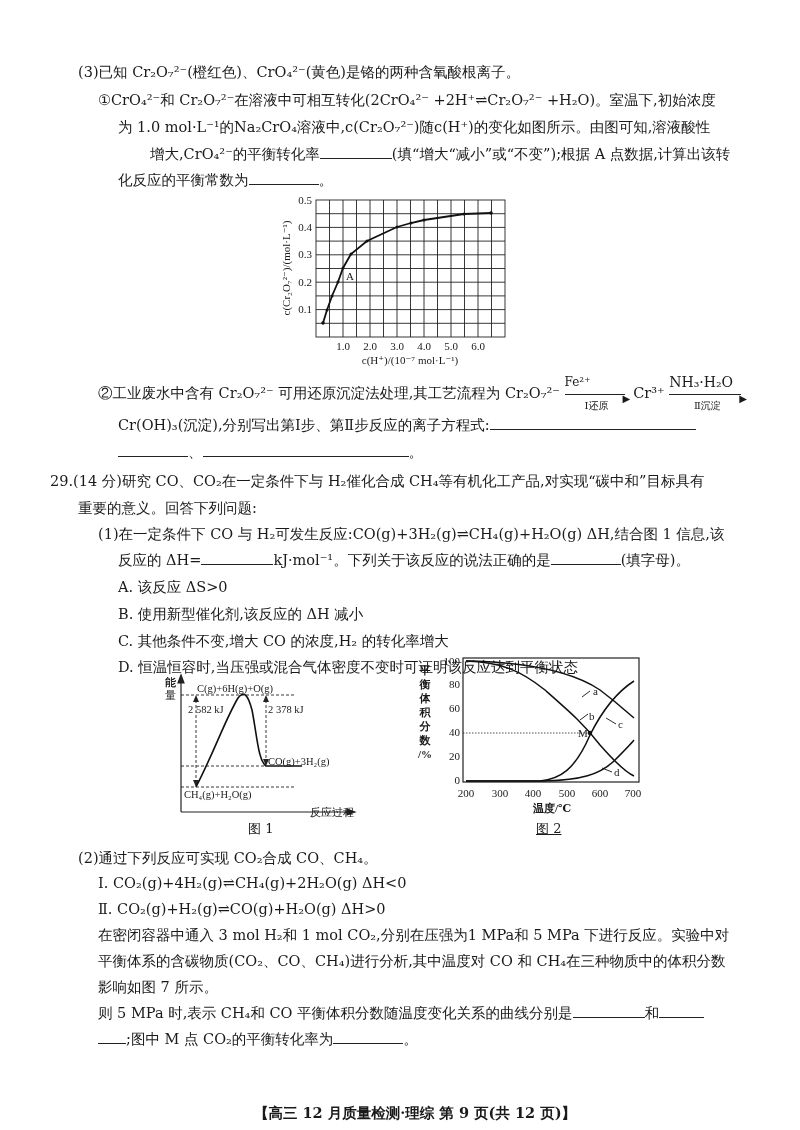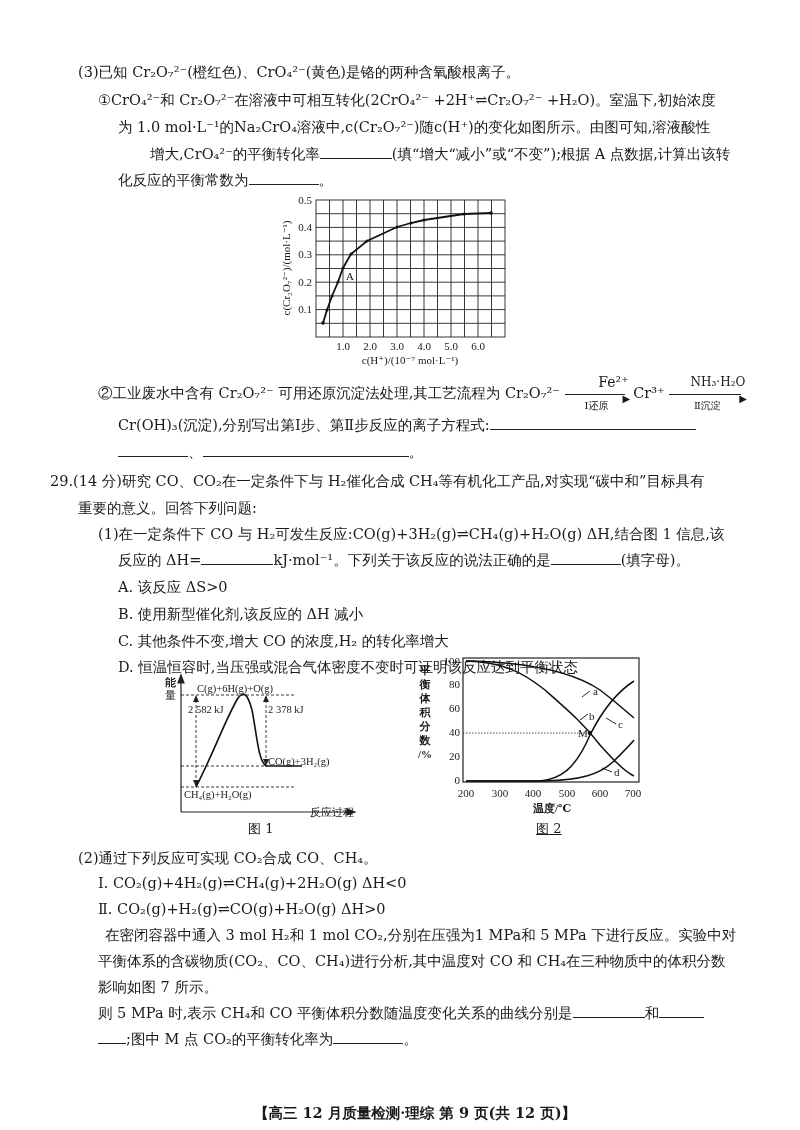--- a/index.html
+++ b/index.html
@@ -63,28 +63,28 @@
     <circle cx="424" cy="220" r="1.5"></circle>
       <circle cx="464" cy="214" r="1.5"></circle>
       <circle cx="491" cy="213" r="1.8"></circle>
   </g>
   <text font-size="11" x="346" y="280">A</text>
 </svg>
 
 <div class="line" style="top:383px;left:98px;">
   <span>②工业废水中含有 Cr₂O₇²⁻ 可用还原沉淀法处理,其工艺流程为 Cr₂O₇²⁻</span>
   <span style="display:inline-block;position:relative;width:64px;height:20px;vertical-align:middle;">
-    <span style="position:absolute;top:-12px;left:0;width:64px;text-align:right;font-size:14px;">Fe²⁺</span>
+    <span style="position:absolute;top:-12px;left:0;width:64px;text-align:left;font-size:12px;">Fe²⁺</span>
     <span style="position:absolute;top:10px;left:0;width:60px;border-top:1px solid #222;"></span>
     <span style="position:absolute;top:5px;left:58px;font-size:10px;">▶</span>
     <span style="position:absolute;top:12px;left:0;width:64px;text-align:center;font-size:10px;">Ⅰ还原</span>
   </span>
   <span>Cr³⁺</span>
   <span style="display:inline-block;position:relative;width:76px;height:20px;vertical-align:middle;">
-    <span style="position:absolute;top:-12px;left:0;width:76px;text-align:right;font-size:12px;">NH₃·H₂O</span>
+    <span style="position:absolute;top:-12px;left:0;width:76px;text-align:left;font-size:14px;">NH₃·H₂O</span>
     <span style="position:absolute;top:10px;left:0;width:72px;border-top:1px solid #222;"></span>
     <span style="position:absolute;top:5px;left:70px;font-size:10px;">▶</span>
     <span style="position:absolute;top:12px;left:0;width:76px;text-align:center;font-size:10px;">Ⅱ沉淀</span>
   </span>
 </div>
 <div class="line" style="top:415px;left:118px;text-align:right;">
   <span>Cr(OH)₃(沉淀),分别写出第Ⅰ步、第Ⅱ步反应的离子方程式:</span><span class="blank" style="width:206px;"></span>
 </div>
 <div class="line" style="top:442px;left:118px;">
   <span class="blank" style="width:70px;"></span><span>、</span><span class="blank" style="width:206px;"></span><span>。</span>
@@ -190,21 +190,21 @@
     <line x1="588" y1="714" x2="580" y2="720"></line>
     <line x1="616" y1="724" x2="606" y2="718"></line>
     <line x1="612" y1="772" x2="602" y2="768"></line>
   </g>
 </svg>
 <div class="cap" style="top:820px;left:536px;text-decoration:underline;">图 2</div>
 
 <div class="line" style="top:848px;left:78px;">(2)通过下列反应可实现 CO₂合成 CO、CH₄。</div>
 <div class="line" style="top:873px;left:98px;">Ⅰ. CO₂(g)+4H₂(g)⇌CH₄(g)+2H₂O(g)   ΔH&lt;0</div>
 <div class="line" style="top:899px;left:98px;">Ⅱ. CO₂(g)+H₂(g)⇌CO(g)+H₂O(g)   ΔH&gt;0</div>
-<div class="line" style="top:925px;left:98px;margin-left:7px;">在密闭容器中通入 3 mol H₂和 1 mol CO₂,分别在压强为1 MPa和 5 MPa 下进行反应。实验中对</div>
+<div class="line" style="top:925px;left:98px;">在密闭容器中通入 3 mol H₂和 1 mol CO₂,分别在压强为1 MPa和 5 MPa 下进行反应。实验中对</div>
 <div class="line" style="top:951px;left:98px;">平衡体系的含碳物质(CO₂、CO、CH₄)进行分析,其中温度对 CO 和 CH₄在三种物质中的体积分数</div>
 <div class="line" style="top:977px;left:98px;">影响如图 7 所示。</div>
 <div class="line" style="top:1003px;left:98px;">
   <span>则 5 MPa 时,表示 CH₄和 CO 平衡体积分数随温度变化关系的曲线分别是</span><span class="blank" style="width:72px;"></span><span>和</span><span class="blank" style="width:45px;"></span>
 </div>
 <div class="line" style="top:1029px;left:98px;">
   <span class="blank" style="width:28px;"></span><span>;图中 M 点 CO₂的平衡转化率为</span><span class="blank" style="width:70px;"></span><span>。</span>
 </div>
 
 <div class="footer" style="top:1104px;margin-left:15px;">【高三 12 月质量检测·理综   第 9 页(共 12 页)】</div>

